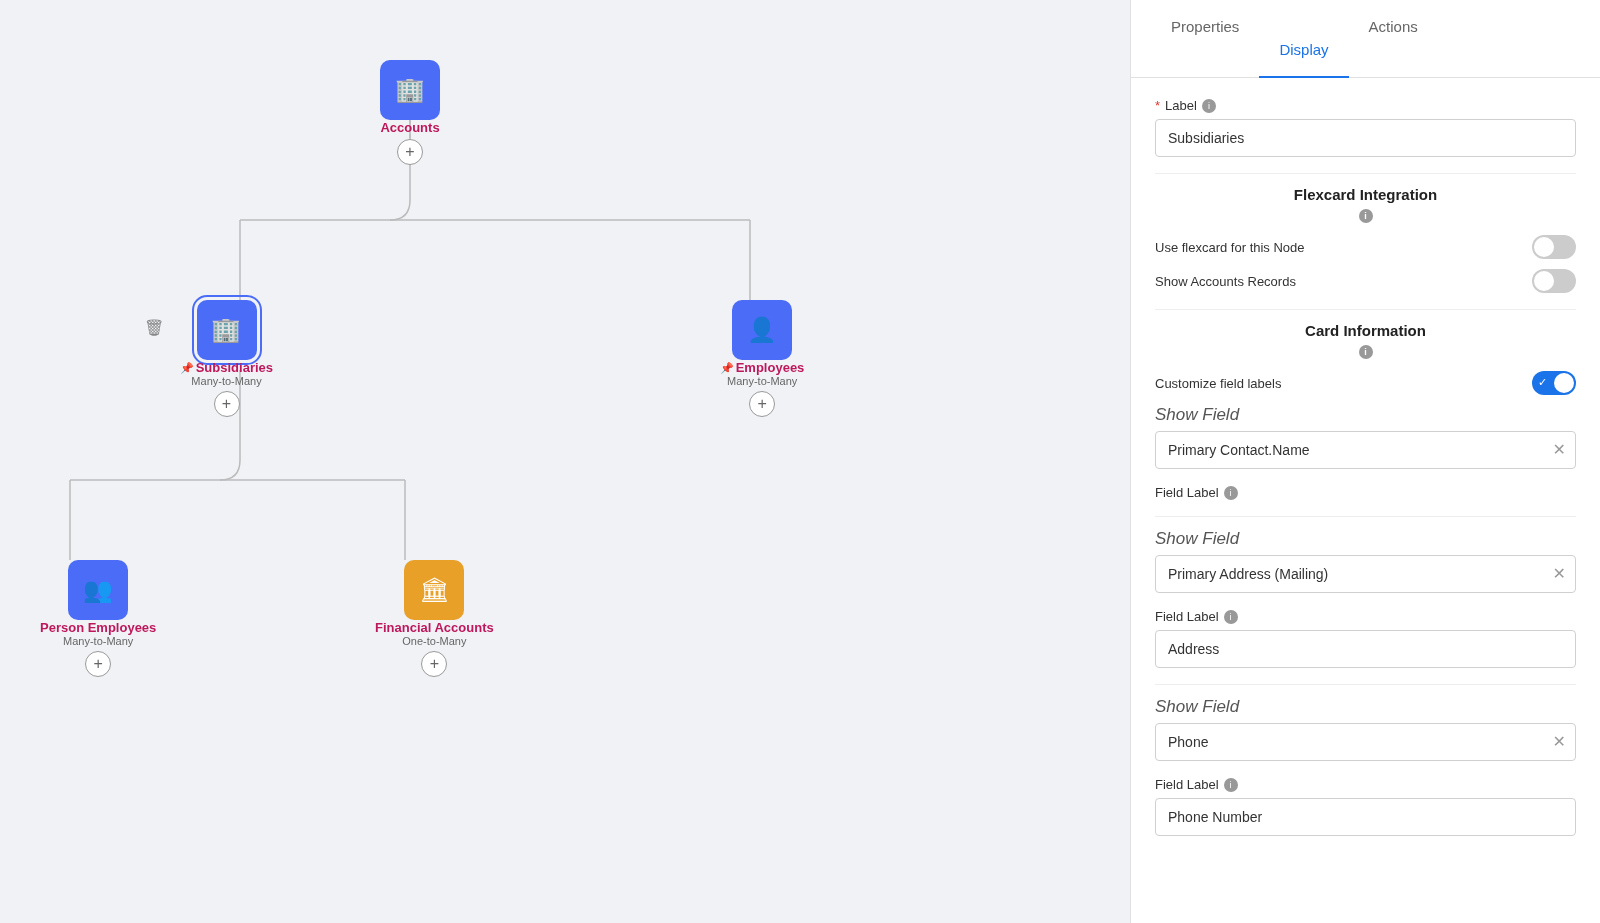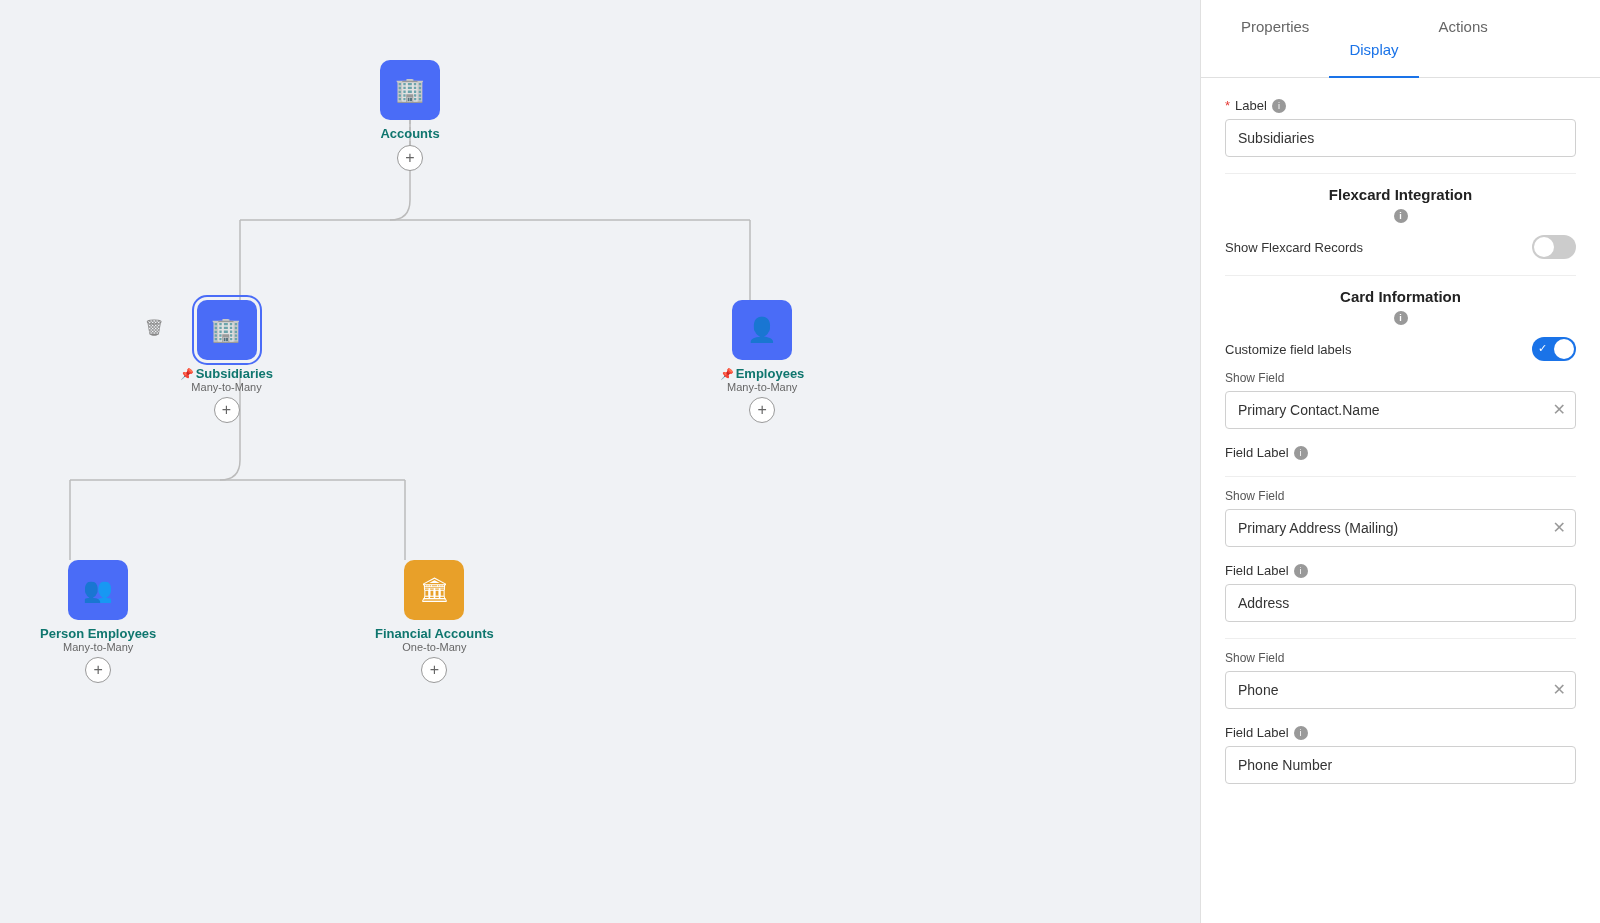--- a/index.html
+++ b/index.html
@@ -8,21 +8,21 @@
     
     .canvas {
       flex: 1;
       background: #f0f2f5;
       position: relative;
       overflow: hidden;
     }
 
     
     .right-panel {
-      width: 400px;
+      width: 470px;
       background: #fff;
       border-left: 1px solid #e0e0e0;
       display: flex;
       flex-direction: column;
       overflow-y: auto;
     }
 
     
     .tabs {
       display: flex;
@@ -154,23 +154,24 @@
       top: 5px;
       color: #fff;
       font-size: 11px;
       z-index: 1;
     }
 
     .show-field-container {
       margin-bottom: 16px;
     }
     .show-field-label {
-      font-size: 12px;
+      font-size: 17px;
       color: #555;
       margin-bottom: 6px;
+      font-style: italic;
     }
     .show-field-input-wrap {
       position: relative;
       border-radius: 6px;
     }
     .show-field-input-wrap .form-input {
       padding-right: 36px;
     }
     .clear-btn {
       position: absolute;
@@ -210,24 +211,23 @@
     .node-box.orange { background: #e8a029; }
     .node-box.selected {
       outline: 2px solid #4a6cf7;
       outline-offset: 3px;
     }
     .node-icon {
       font-size: 24px;
       color: #fff;
     }
     .node-label {
-      margin-top: 6px;
       font-size: 13px;
       font-weight: 600;
-      color: #0f766e;
+      color: #be185d;
       white-space: nowrap;
     }
     .node-sublabel {
       font-size: 11px;
       color: #666;
       white-space: nowrap;
     }
     .pin-icon {
       font-size: 11px;
       margin-right: 2px;
@@ -362,21 +362,25 @@
     </div>
 
     <hr class="divider">
 
     <div class="form-section">
       <div class="section-heading">
         <span>Flexcard Integration</span>
         <span class="info-icon">i</span>
       </div>
       <div class="toggle-row">
-        <span class="toggle-label">Show Flexcard Records</span>
+        <span class="toggle-label">Use flexcard for this Node</span>
+        <div class="toggle"></div>
+      </div>
+      <div class="toggle-row">
+        <span class="toggle-label">Show Accounts Records</span>
         <div class="toggle"></div>
       </div>
     </div>
 
     <hr class="divider">
 
     <div class="form-section">
       <div class="section-heading">
         <span>Card Information</span>
         <span class="info-icon">i</span>

